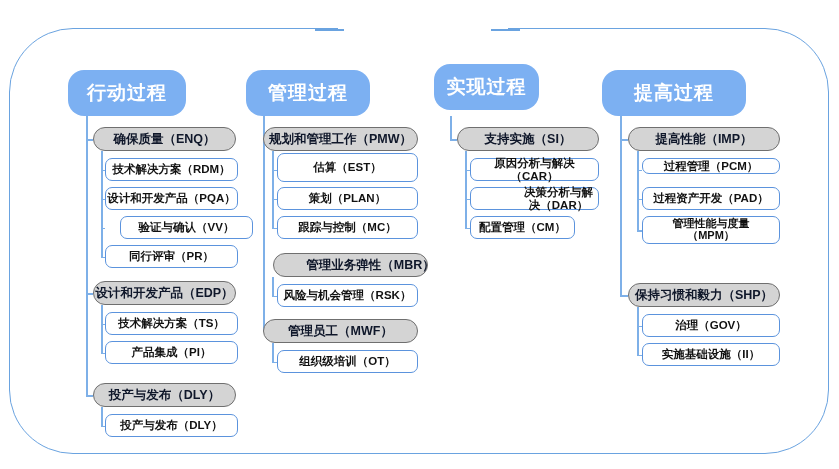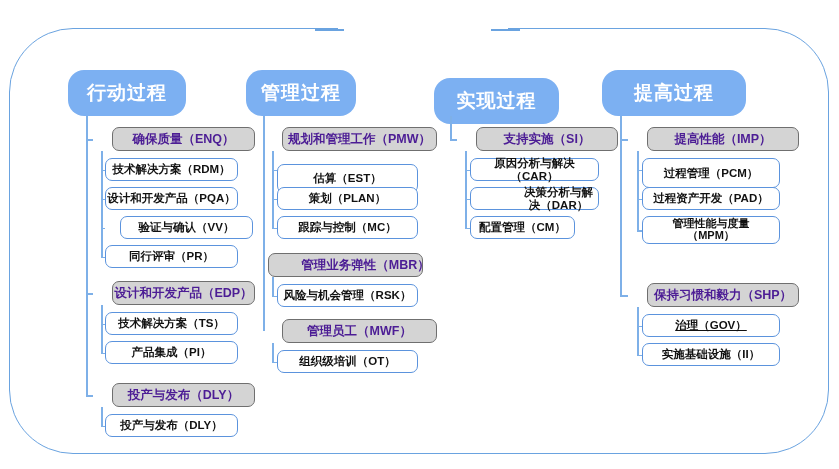--- a/index.html
+++ b/index.html
@@ -66,28 +66,27 @@
   
   .vline{position:absolute;width:1.5px;background:#7eb0e8;}
   .hline{position:absolute;height:1.5px;background:#7eb0e8;}
 
   
   .group-box{
     position:absolute;
     height:24px;
     background:#d4d4d4;
     border:1.4px solid #6f6f6f;
-    border-radius:7px;
-    color:#4c1d95;
+    border-radius:12px;
+    color:#0f172a;
     font-size:12.5px;
     font-weight:bold;
     display:flex;align-items:center;justify-content:center;
     box-sizing:border-box;
     white-space:nowrap;
-    margin-left:19px;
   }
 
   
   .leaf-box{
     position:absolute;
     height:23px;
     background:#ffffff;
     border:1.3px solid #5b93dd;
     border-radius:7px;
     color:#111111;
@@ -131,66 +130,66 @@
       <div class="leaf-box" style="left: 105px; top: 312px; width: 133px; height: 23px;">技术解决方案（TS）</div>
       <div class="hline" style="left: 101px; top: 323.5px; width: 4px;"></div>
       <div class="leaf-box" style="left: 105px; top: 341px; width: 133px; height: 23px;">产品集成（PI）</div>
       <div class="hline" style="left: 101px; top: 352.5px; width: 4px;"></div>
       <div class="vline" style="left: 101px; top: 305px; height: 47.5px;"></div>
       <div class="hline" style="left: 86px; top: 395px; width: 7px;"></div>
       <div class="group-box" style="left: 93px; top: 383px; width: 143px;">投产与发布（DLY）</div>
       <div class="leaf-box" style="left: 105px; top: 414px; width: 133px; height: 23px;">投产与发布（DLY）</div>
       <div class="hline" style="left: 101px; top: 425.5px; width: 4px;"></div>
       <div class="vline" style="left: 101px; top: 407px; height: 18.5px;"></div>
-      <div class="col-head" style="left: 246px; top: 70px; width: 110px;">管理过程</div>
+      <div class="col-head" style="left: 246px; top: 70px; width: 124px;">管理过程</div>
       <div class="vline" style="left: 263px; top: 116px; height: 215px;"></div>
       <div class="hline" style="left: 263px; top: 139px; width: 0px;"></div>
       <div class="group-box" style="left: 263px; top: 127px; width: 155px;">规划和管理工作（PMW）</div>
-      <div class="leaf-box" style="left: 277px; top: 164px; width: 141px; height: 29px;">估算（EST）</div>
+      <div class="leaf-box" style="left: 277px; top: 153px; width: 141px; height: 29px;">估算（EST）</div>
       <div class="hline" style="left: 272px; top: 169.5px; width: 5px;"></div>
       <div class="leaf-box" style="left: 277px; top: 187px; width: 141px; height: 23px;">策划（PLAN）</div>
       <div class="hline" style="left: 272px; top: 198.5px; width: 5px;"></div>
       <div class="leaf-box" style="left: 277px; top: 216px; width: 141px; height: 23px;">跟踪与控制（MC）</div>
       <div class="hline" style="left: 272px; top: 227.5px; width: 5px;"></div>
       <div class="vline" style="left: 272px; top: 151px; height: 76.5px;"></div>
       <div class="hline" style="left: 263px; top: 265px; width: 0px;"></div>
-      <div class="group-box" style="left: 249px; top: 253px; width: 155px; padding-left: 40px;">管理业务弹性（MBR）</div>
+      <div class="group-box" style="left: 273px; top: 253px; width: 155px; padding-left: 40px;">管理业务弹性（MBR）</div>
       <div class="leaf-box" style="left: 277px; top: 284px; width: 141px; height: 23px;">风险与机会管理（RSK）</div>
       <div class="hline" style="left: 272px; top: 295.5px; width: 5px;"></div>
       <div class="vline" style="left: 272px; top: 277px; height: 18.5px;"></div>
       <div class="hline" style="left: 263px; top: 331px; width: 0px;"></div>
       <div class="group-box" style="left: 263px; top: 319px; width: 155px;">管理员工（MWF）</div>
       <div class="leaf-box" style="left: 277px; top: 350px; width: 141px; height: 23px;">组织级培训（OT）</div>
       <div class="hline" style="left: 272px; top: 361.5px; width: 5px;"></div>
       <div class="vline" style="left: 272px; top: 343px; height: 18.5px;"></div>
-      <div class="col-head" style="left: 434px; top: 78px; width: 125px;">实现过程</div>
+      <div class="col-head" style="left: 434px; top: 64px; width: 105px;">实现过程</div>
       <div class="vline" style="left: 450px; top: 116px; height: 23px;"></div>
       <div class="hline" style="left: 450px; top: 139px; width: 7px;"></div>
       <div class="group-box" style="left: 457px; top: 127px; width: 142px;">支持实施（SI）</div>
       <div class="leaf-box" style="left: 470px; top: 158px; width: 129px; height: 23px;">原因分析与解决（CAR）</div>
       <div class="hline" style="left: 465px; top: 169.5px; width: 5px;"></div>
       <div class="leaf-box" style="left: 470px; top: 187px; width: 129px; height: 23px; padding-left: 48px;">决策分析与解决（DAR）</div>
       <div class="hline" style="left: 465px; top: 198.5px; width: 5px;"></div>
       <div class="leaf-box" style="left: 470px; top: 216px; width: 105px; height: 23px;">配置管理（CM）</div>
       <div class="hline" style="left: 465px; top: 227.5px; width: 5px;"></div>
       <div class="vline" style="left: 465px; top: 151px; height: 76.5px;"></div>
       <div class="col-head" style="left: 602px; top: 70px; width: 144px;">提高过程</div>
       <div class="vline" style="left: 620px; top: 116px; height: 179px;"></div>
       <div class="hline" style="left: 620px; top: 139px; width: 8px;"></div>
       <div class="group-box" style="left: 628px; top: 127px; width: 152px;">提高性能（IMP）</div>
-      <div class="leaf-box" style="left: 642px; top: 158px; width: 138px; height: 30px;">过程管理（PCM）</div>
+      <div class="leaf-box" style="left: 642px; top: 158px; width: 138px; height: 16px;">过程管理（PCM）</div>
       <div class="hline" style="left: 637px; top: 169.5px; width: 5px;"></div>
       <div class="leaf-box" style="left: 642px; top: 187px; width: 138px; height: 23px;">过程资产开发（PAD）</div>
       <div class="hline" style="left: 637px; top: 198.5px; width: 5px;"></div>
       <div class="leaf-box two-line" style="left: 642px; top: 216px; width: 138px; height: 28px;">管理性能与度量
 （MPM）</div>
       <div class="hline" style="left: 637px; top: 230px; width: 5px;"></div>
       <div class="vline" style="left: 637px; top: 151px; height: 79px;"></div>
       <div class="hline" style="left: 620px; top: 295px; width: 8px;"></div>
       <div class="group-box" style="left: 628px; top: 283px; width: 152px;">保持习惯和毅力（SHP）</div>
-      <div class="leaf-box" style="left: 642px; top: 314px; width: 138px; height: 23px; text-decoration: underline;">治理（GOV）</div>
+      <div class="leaf-box" style="left: 642px; top: 314px; width: 138px; height: 23px;">治理（GOV）</div>
       <div class="hline" style="left: 637px; top: 325.5px; width: 5px;"></div>
       <div class="leaf-box" style="left: 642px; top: 343px; width: 138px; height: 23px;">实施基础设施（II）</div>
       <div class="hline" style="left: 637px; top: 354.5px; width: 5px;"></div>
       <div class="vline" style="left: 637px; top: 307px; height: 47.5px;"></div>
     </div>
 
 </div>
 
 </body></html>

